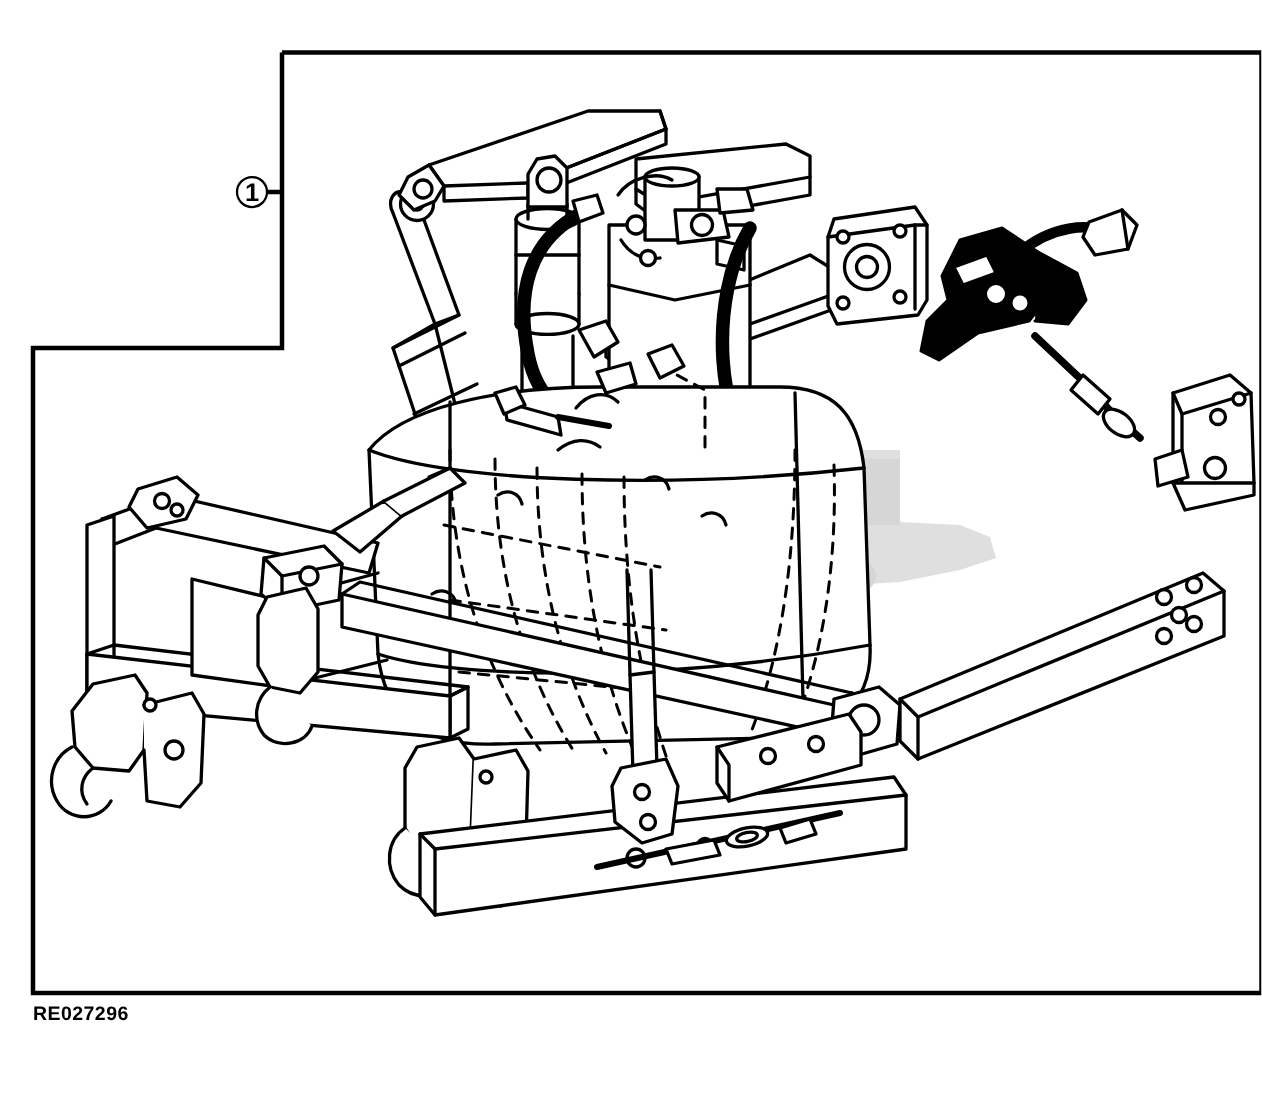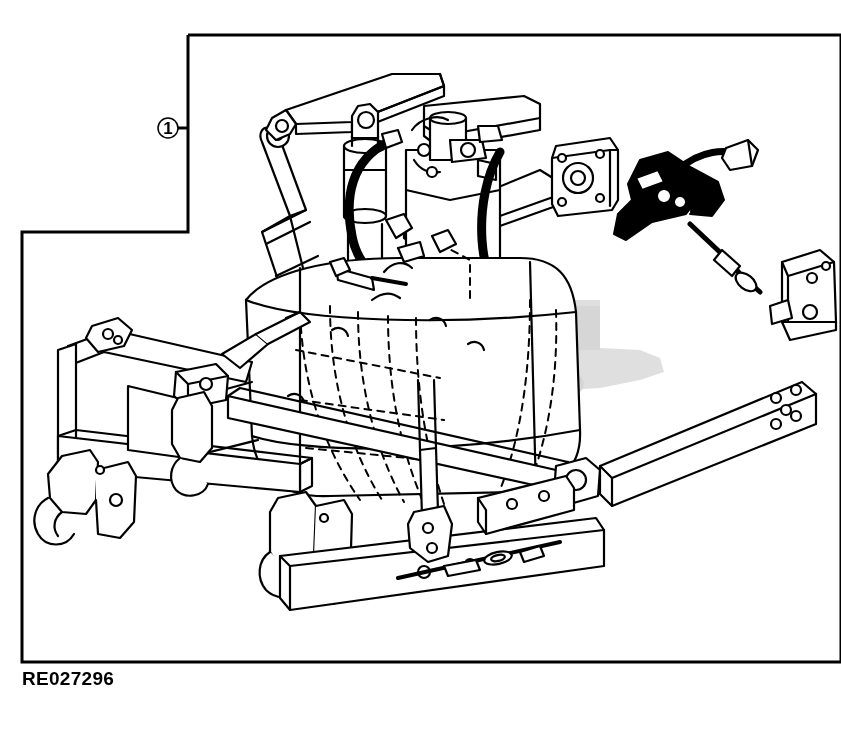--- a/index.html
+++ b/index.html
@@ -23,21 +23,21 @@
     left: 0;
     top: 0;
     width: 841px;
     height: 731px;
   }
   .caption {
     position: absolute;
     left: 22px;
     top: 668px;
     font-family: "Liberation Sans", sans-serif;
-    font-size: 19px;
+    font-size: 13px;
     font-weight: bold;
     letter-spacing: 0.3px;
     color: #000000;
     white-space: nowrap;
   }
   .callout-num {
     font-family: "Liberation Sans", sans-serif;
     font-size: 17px;
     font-weight: bold;
   }

